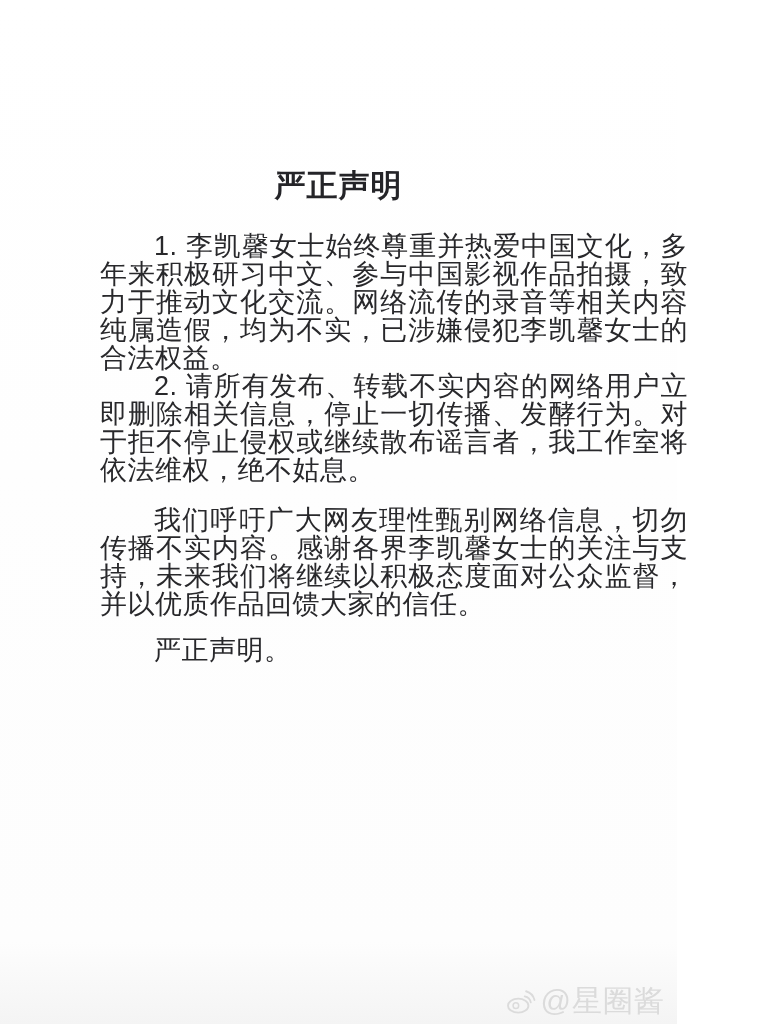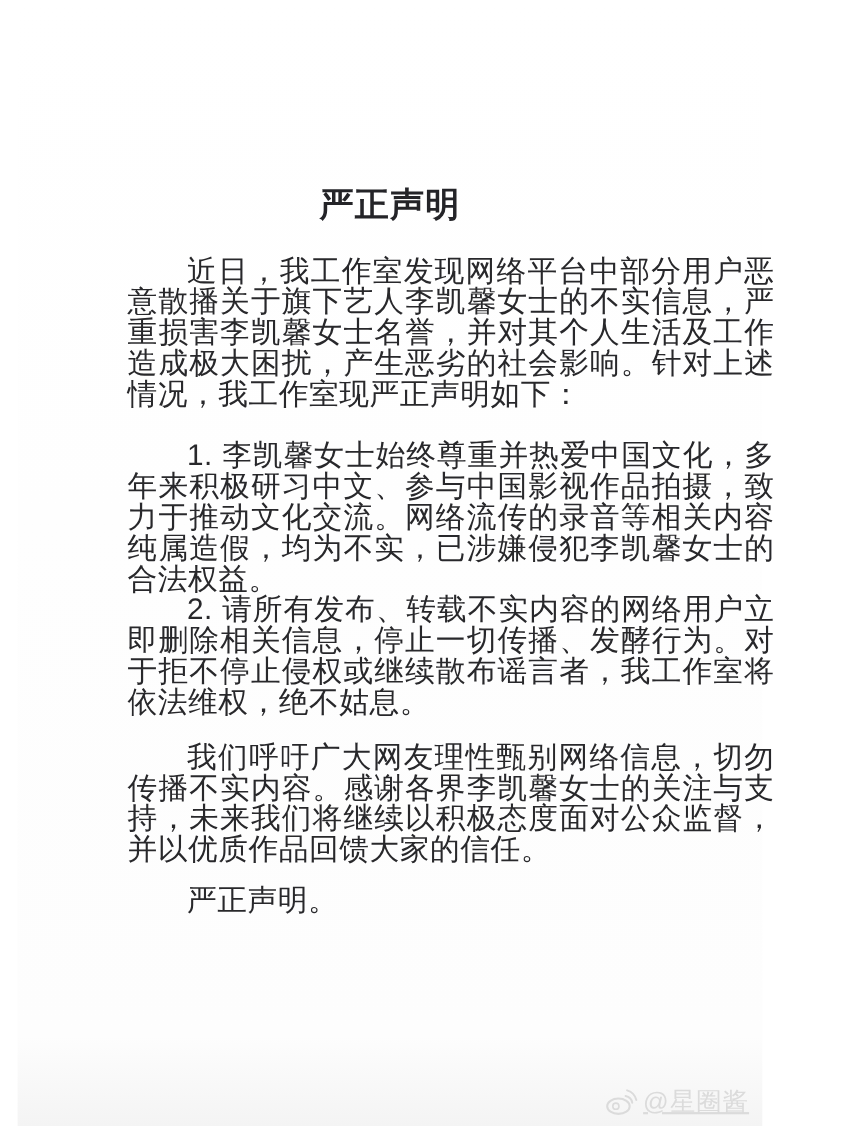--- a/index.html
+++ b/index.html
@@ -13,21 +13,20 @@
     font-family: "Liberation Sans", "DejaVu Sans", sans-serif;
   }
   .page {
     position: relative;
     width: 677px;
     height: 1024px;
     box-sizing: border-box;
     background: linear-gradient(180deg, #ffffff 0%, #fdfdfd 92%, #f4f4f4 100%);
     padding-top: 170px;
     color: #28282b;
-    margin-left: 16px;
   }
   .doc-title {
     margin: 0;
     text-align: center;
     font-size: 31px;
     line-height: 32px;
     font-weight: 700;
     letter-spacing: 1px;
     color: #242428;
   }
@@ -61,40 +60,38 @@
     letter-spacing: 0.5px;
   }
   .watermark {
     position: absolute;
     right: 12px;
     bottom: 10px;
     display: flex;
     align-items: center;
     gap: 5px;
     color: #dbdbdb;
-    font-size: 23px;
+    font-size: 30px;
     line-height: 24px;
     letter-spacing: 1px;
     user-select: none;
-    text-decoration: underline;
   }
   .watermark svg {
     display: block;
   }
 </style>
 </head>
 <body>
 
 <div class="page">
 
   <h1 class="doc-title">严正声明</h1>
 
   <div class="doc-body">
 
-    <p>近日，我工作室发现网络平台中部分用户恶意散播关于旗下艺人李凯馨女士的不实信息，严重损害李凯馨女士名誉，并对其个人生活及工作造成极大困扰，产生恶劣的社会影响。针对上述情况，我工作室现严正声明如下：</p>
 
     <p class="gap-lg">1. 李凯馨女士始终尊重并热爱中国文化，多年来积极研习中文、参与中国影视作品拍摄，致力于推动文化交流。网络流传的录音等相关内容纯属造假，均为不实，已涉嫌侵犯李凯馨女士的合法权益。</p>
 
     <p>2. 请所有发布、转载不实内容的网络用户立即删除相关信息，停止一切传播、发酵行为。对于拒不停止侵权或继续散布谣言者，我工作室将依法维权，绝不姑息。</p>
 
     <p class="gap-md">我们呼吁广大网友理性甄别网络信息，切勿传播不实内容。感谢各界李凯馨女士的关注与支持，未来我们将继续以积极态度面对公众监督，并以优质作品回馈大家的信任。</p>
 
     <p class="gap-sm">严正声明。</p>
 
     <div class="signature-block">

